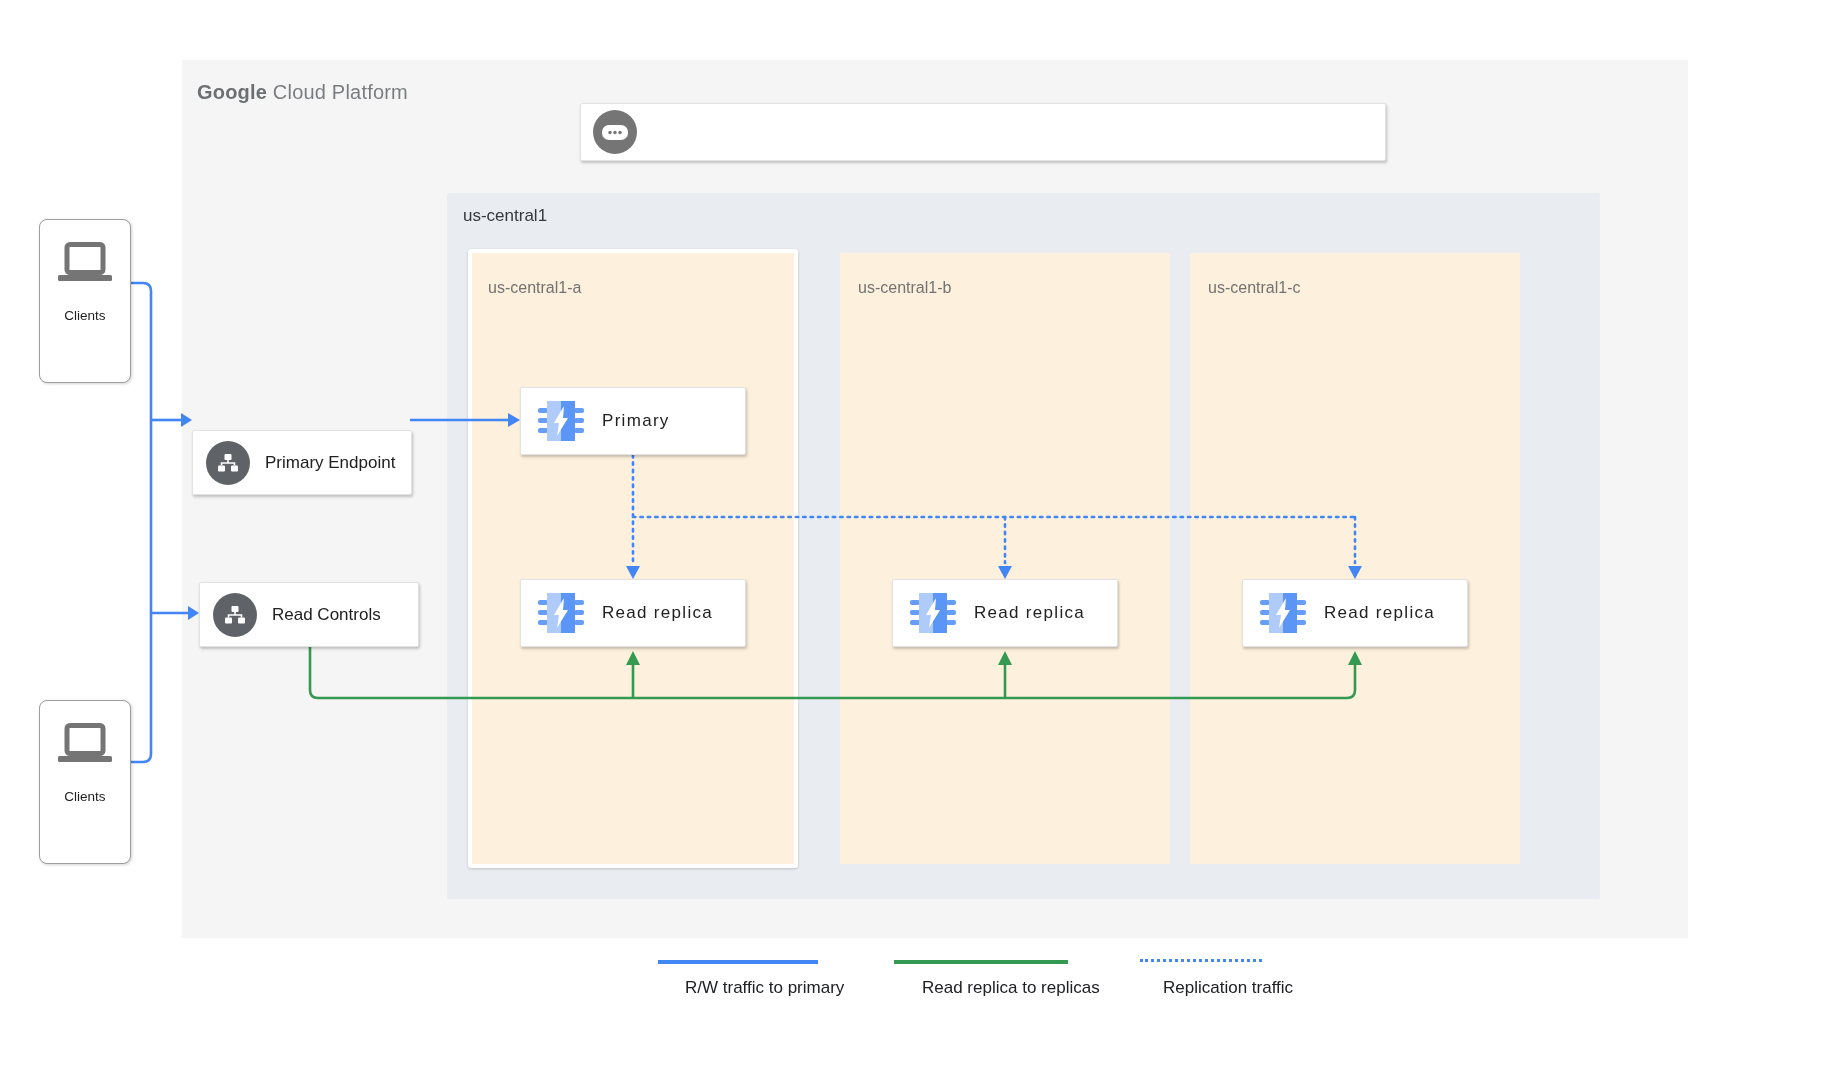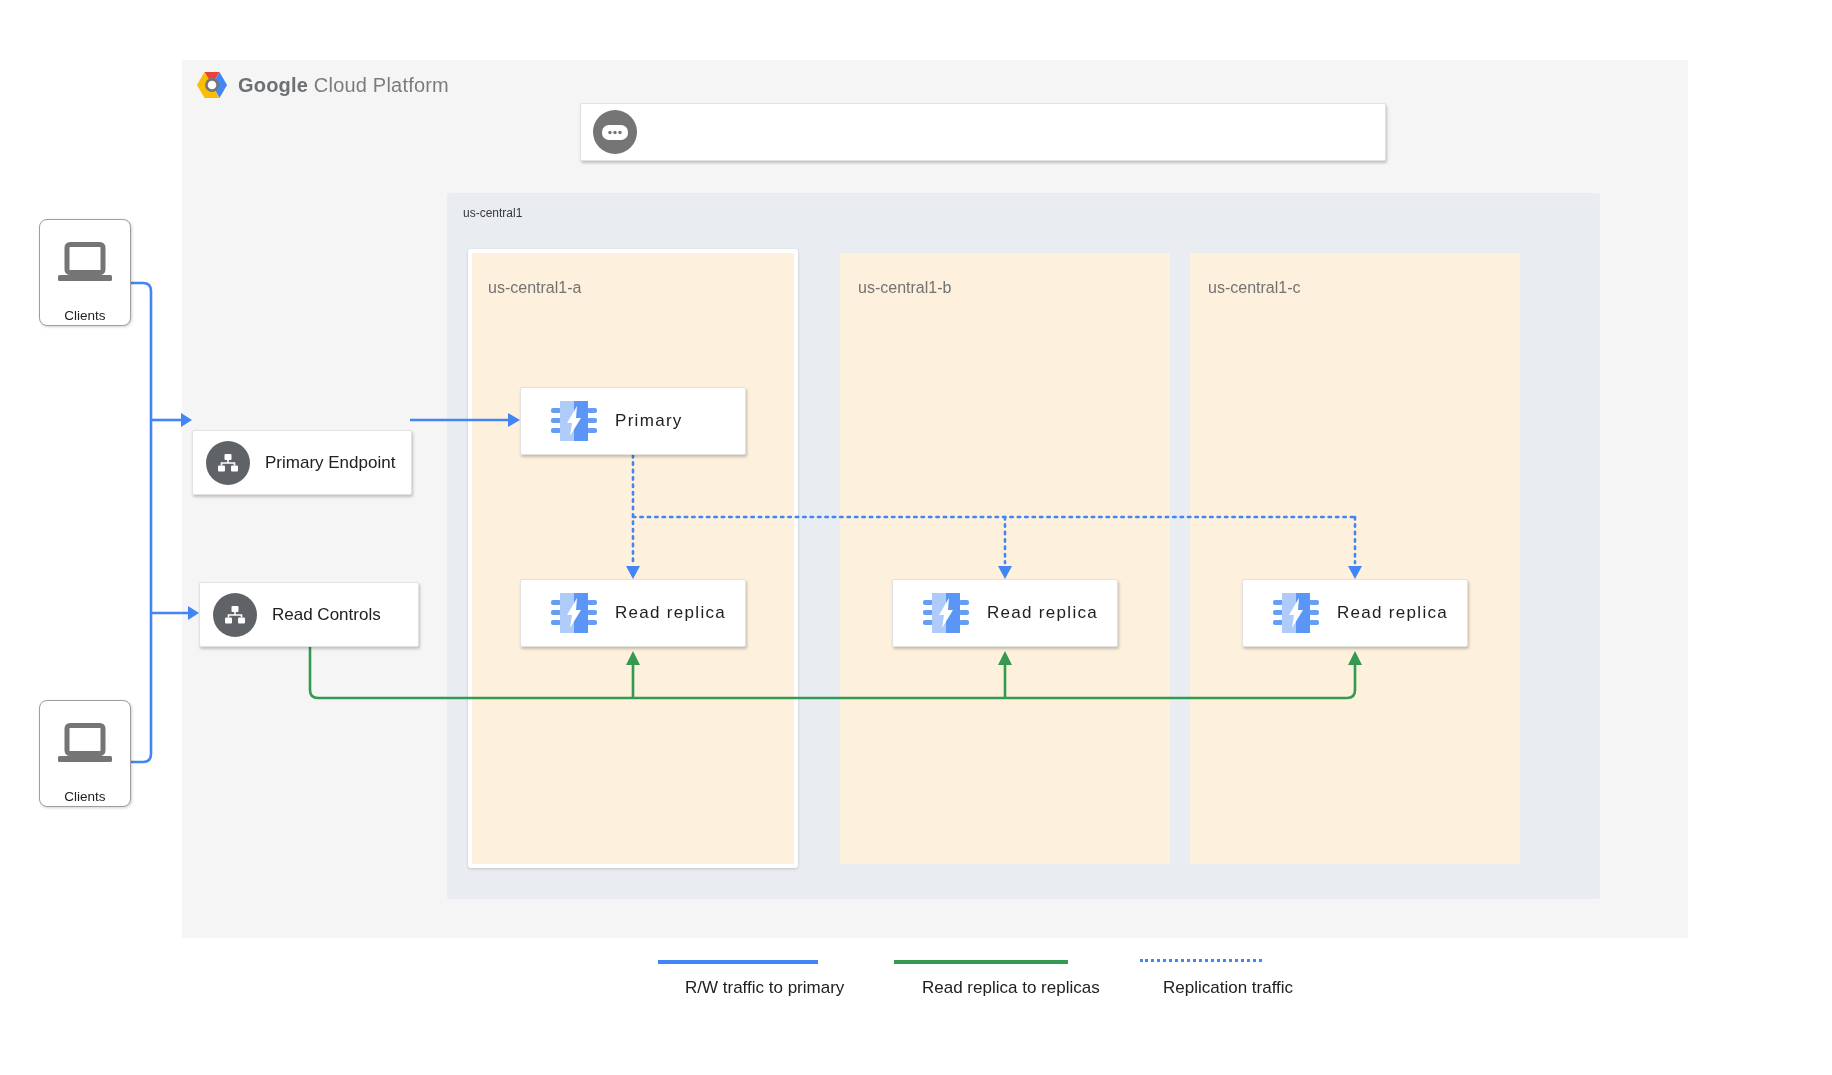--- a/index.html
+++ b/index.html
@@ -6,27 +6,27 @@
   html, body { background: #ffffff; }
   body {
     width: 1832px; height: 1075px; position: relative; overflow: hidden;
     font-family: "Liberation Sans", "DejaVu Sans", sans-serif;
     color: #202124;
   }
   .abs { position: absolute; }
 
   
   .gcp-panel { left: 182px; top: 60px; width: 1506px; height: 878px; background: #f5f5f5; z-index: 0; }
-  .brand { left: 197px; top: 70px; height: 30px; display: flex; align-items: center; gap: 11px; z-index: 2; }
+  .brand { left: 197px; top: 70px; height: 30px; display: flex; align-items: center; gap: 11px; z-index: 2; flex-direction: column; }
   .brand-text { font-size: 20px; letter-spacing: .2px; white-space: nowrap; }
   .brand-google { color: #6d7073; font-weight: bold; }
   .brand-rest { color: #7a7d80; font-weight: normal; }
 
   .region { left: 447px; top: 193px; width: 1153px; height: 706px; background: #e9edf2; border-radius: 2px; z-index: 1; }
-  .region-label { left: 463px; top: 206px; font-size: 12px; color: #37393b; z-index: 2; }
+  .region-label { left: 463px; top: 206px; font-size: 17px; color: #37393b; z-index: 2; }
 
   .zone { background: #fdf0dc; z-index: 1; }
   .zone-a-frame { left: 468px; top: 249px; width: 330px; height: 619px; background: #ffffff; border-radius: 3px;
                   box-shadow: 0 1px 3px rgba(0,0,0,.18); padding: 4px; z-index: 1; }
   .zone-a-frame .zone-inner { width: 100%; height: 100%; background: #fdf0dc; }
   .zone-b { left: 840px; top: 253px; width: 330px; height: 611px; }
   .zone-c { left: 1190px; top: 253px; width: 330px; height: 611px; }
   .zone-label { font-size: 16px; color: #737373; z-index: 2; margin-top: 8px; }
   .zl-a { left: 488px; top: 271px; }
   .zl-b { left: 858px; top: 271px; }
@@ -40,28 +40,28 @@
 
   .health-box { left: 580px; top: 103px; width: 806px; height: 58px; padding-left: 12px; gap: 16px; }
   .icon-circle { border-radius: 50%; flex: 0 0 auto; display: flex; align-items: center; justify-content: center; }
   .health-icon { width: 44px; height: 44px; background: #757575; }
   .endpoint-icon { width: 44px; height: 44px; background: #5f6368; }
 
   .endpoint-box { width: 220px; height: 65px; padding-left: 13px; gap: 15px; }
   .pe-box { left: 192px; top: 387px; margin-top: 43px; }
   .re-box { left: 199px; top: 582px; }
 
-  .node-box { width: 226px; height: 68px; padding-left: 30px; gap: 18px; }
+  .node-box { width: 226px; height: 68px; padding-left: 17px; gap: 18px; }
   .primary-box   { left: 520px; top: 387px; }
   .replica-a-box { left: 520px; top: 579px; }
   .replica-b-box { left: 892px; top: 579px; }
   .replica-c-box { left: 1242px; top: 579px; }
 
   
-  .clients-box { width: 92px; height: 107px; background: #ffffff; border: 1px solid #9e9e9e; border-radius: 8px;
+  .clients-box { width: 92px; height: 164px; background: #ffffff; border: 1px solid #9e9e9e; border-radius: 8px;
                  box-shadow: 1px 1px 3px rgba(0,0,0,.18); z-index: 10; display: flex; flex-direction: column;
                  align-items: center; }
   .clients-top { left: 39px; top: 219px; }
   .clients-bottom { left: 39px; top: 700px; }
   .clients-label { font-size: 13.5px; color: #212121; margin-top: 24px; }
   .laptop { margin-top: 22px; }
 
   
   .legend-label { font-size: 17px; color: #202124; white-space: nowrap; z-index: 2; margin-left: 32px; }
   .legend-line { height: 4px; z-index: 2; }

